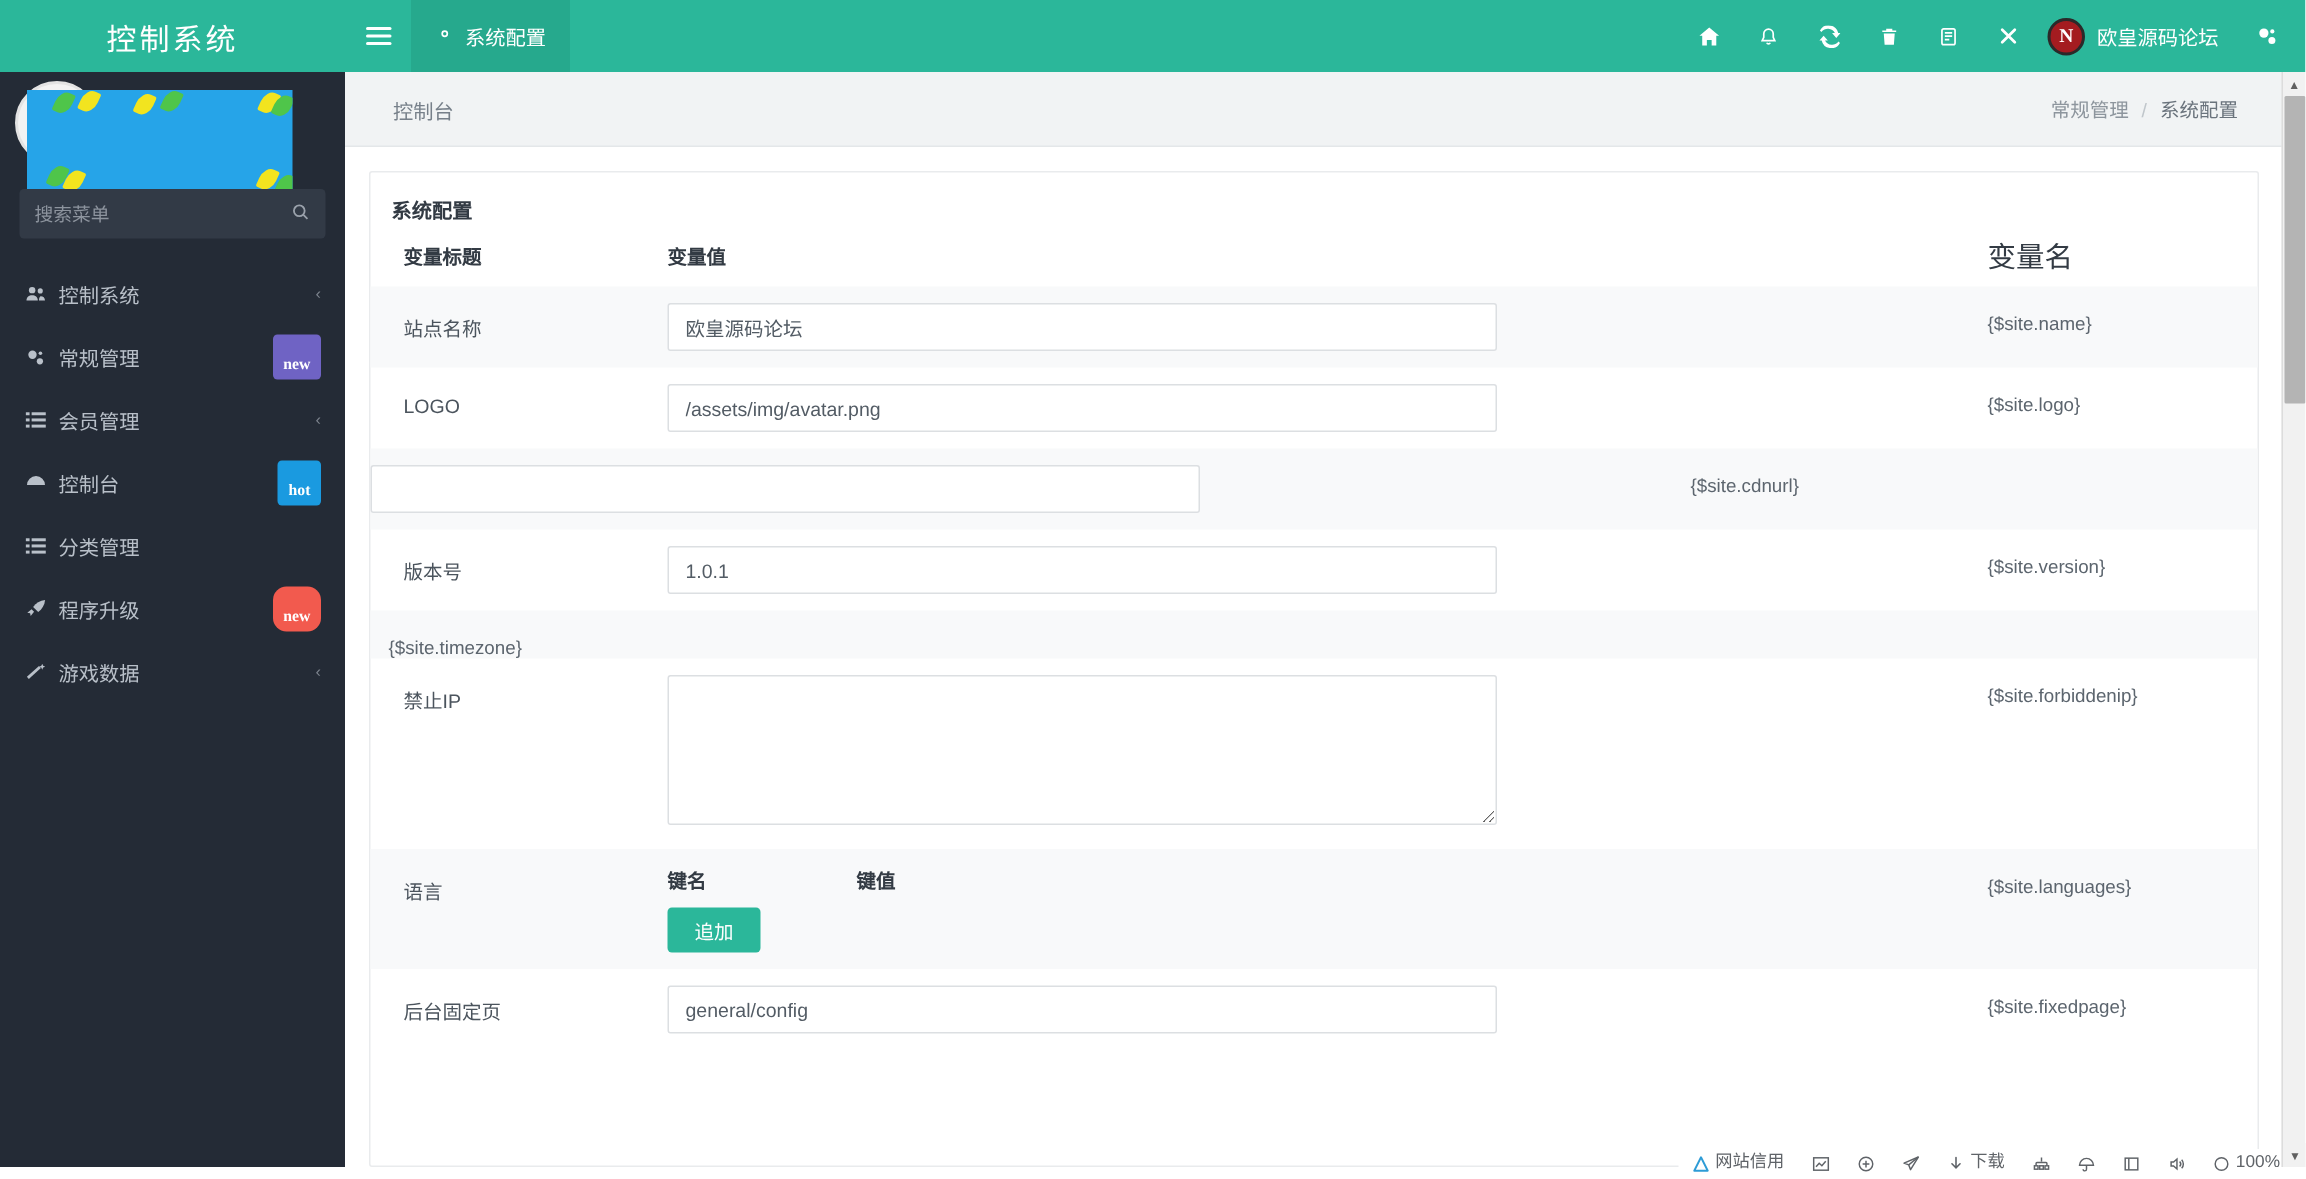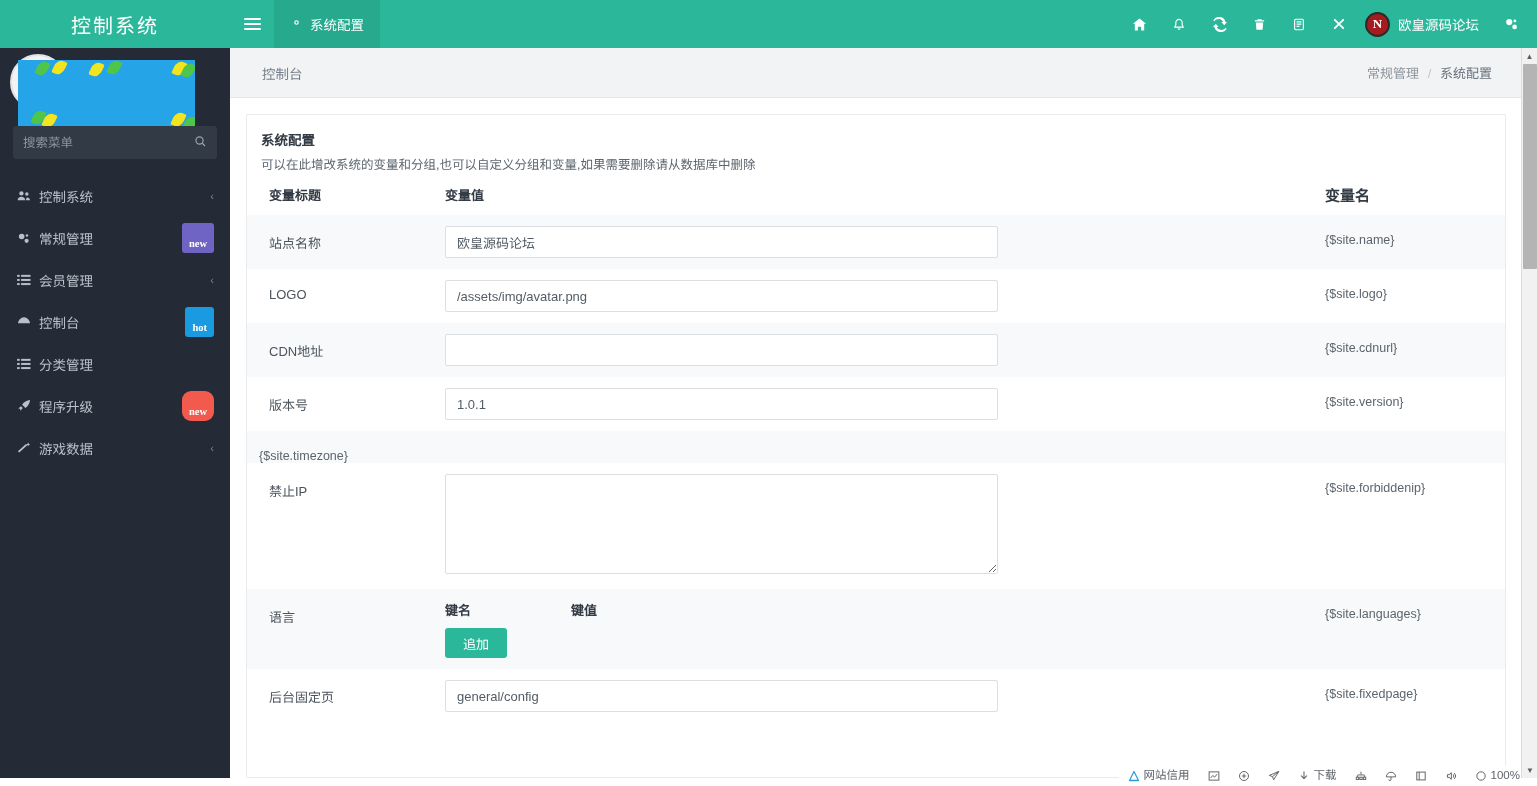--- a/index.html
+++ b/index.html
@@ -215,21 +215,21 @@
   }
   .trow.head .cell-label {
     padding-top: 0; font-weight: bold; color: #333b44;
   }
   .cell-value { width: 868px; padding: 11px 0 11px 0; }
   .trow.head .cell-value { padding: 0; font-weight: bold; color: #333b44; font-size: 13px; }
   .cell-name {
     flex: 1; padding-left: 12px; padding-top: 18px;
     font-size: 12.5px; color: #5c656e;
   }
-  .trow.head .cell-name { padding-top: 0; font-weight: bold; color: #333b44; font-size: 15px; }
+  .trow.head .cell-name { padding-top: 0; font-weight: normal; color: #333b44; font-size: 19px; }
 
   .inp {
     width: 553px; height: 32px;
     border: 1px solid #dcdfe2; border-radius: 2px;
     background: #fff; padding: 0 11px;
     font-size: 13px; color: #535c65;
     font-family: "Liberation Sans", sans-serif;
     outline: none;
   }
   .inp::placeholder { color: #535c65; }
@@ -497,21 +497,20 @@
         <span class="sep">/</span>
         <span class="cur">系统配置</span>
       </div>
     </div>
 
     <div id="content">
       <div id="panel">
 
         <div id="panel-head">
           <div id="panel-title">系统配置</div>
-          <div id="panel-desc">可以在此增改系统的变量和分组,也可以自定义分组和变量,如果需要删除请从数据库中删除</div>
         </div>
 
 
         <div id="table-wrap">
 
           <div class="trow head">
             <div class="cell-label">变量标题</div>
             <div class="cell-value">变量值</div>
             <div class="cell-name">变量名</div>
           </div>
@@ -526,21 +525,20 @@
 
           <div class="trow">
             <div class="cell-label">LOGO</div>
             <div class="cell-value">
               <input class="inp" type="text" value="/assets/img/avatar.png" style="">
             </div>
             <div class="cell-name">{$site.logo}</div>
           </div>
 
           <div class="trow alt">
-            <div class="cell-label">CDN地址</div>
             <div class="cell-value">
               <input class="inp" type="text" value="" style="">
             </div>
             <div class="cell-name">{$site.cdnurl}</div>
           </div>
 
           <div class="trow">
             <div class="cell-label">版本号</div>
             <div class="cell-value">
               <input class="inp" type="text" value="1.0.1" style="">

